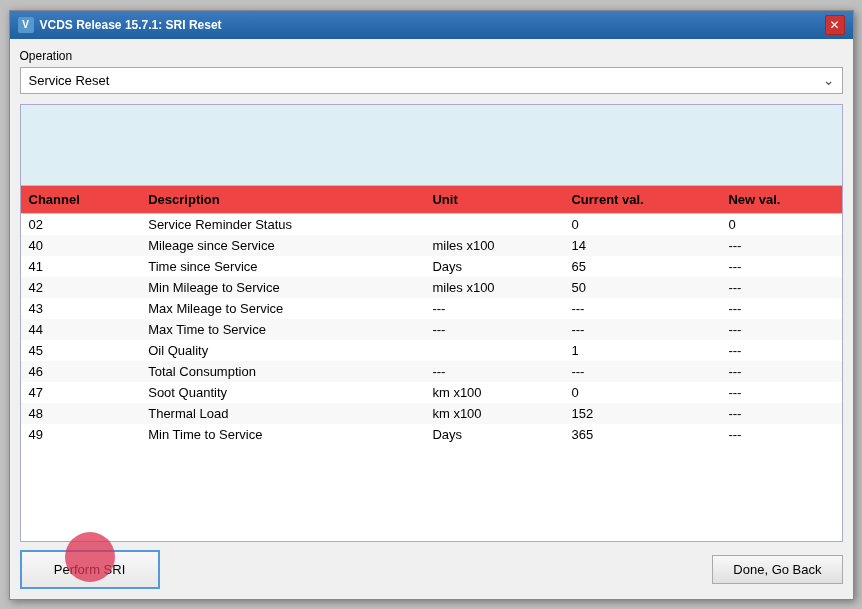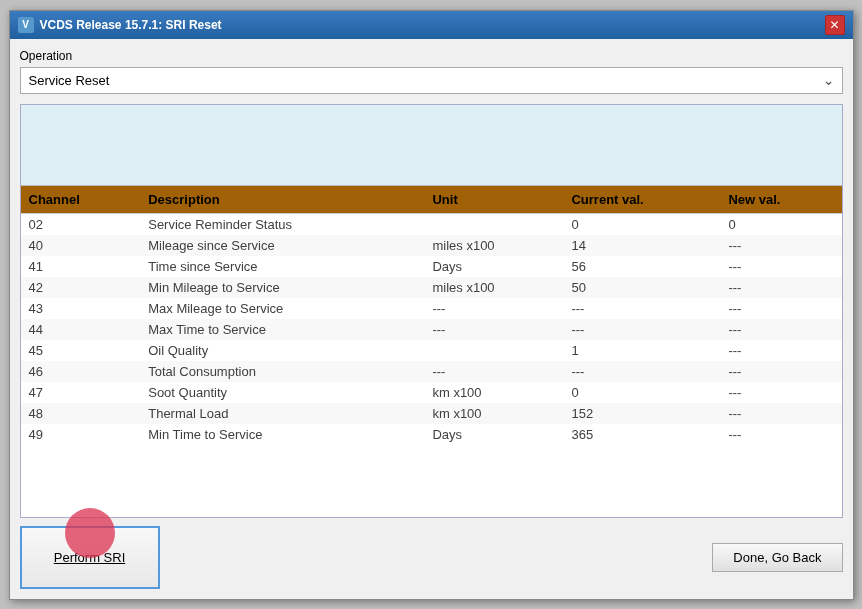--- a/index.html
+++ b/index.html
@@ -142,42 +142,42 @@
       border-top: 1px solid #bbb;
     }
 
     table {
       width: 100%;
       border-collapse: collapse;
       font-size: 13px;
     }
 
     thead tr {
-      background: #a16207;
+      background: #ef4444;
     }
 
     thead th {
       padding: 6px 8px;
       text-align: left;
       font-weight: bold;
       color: #000;
       border-bottom: 1px solid #ccc;
     }
 
     tbody tr {
       background: white;
     }
 
     tbody tr:nth-child(even) {
       background: #f8f8f8;
     }
 
     tbody td {
       padding: 3px 8px;
-      color: #404040;
+      color: #000000;
     }
 
     .footer-buttons {
       display: flex;
       justify-content: space-between;
       align-items: center;
       flex-shrink: 0;
     }
 
     .footer-btn {
@@ -191,30 +191,29 @@
     }
 
     .perform-btn-wrapper {
       position: relative;
       display: flex;
       align-items: center;
       justify-content: center;
     }
 
     .perform-btn {
-      padding: 22px 20px;
+      padding: 10px 20px;
       border: 2px solid #5599dd;
       background: linear-gradient(to bottom, #f8f8f8, #e8e8e8);
       font-size: 13px;
       cursor: pointer;
       min-width: 140px;
       text-align: center;
       position: relative;
       z-index: 2;
-      text-decoration: underline;
     }
 
     .cursor-circle {
       position: absolute;
       width: 50px;
       height: 50px;
       background: rgba(220, 50, 80, 0.75);
       border-radius: 50%;
       top: -18px;
       left: 50%;
@@ -273,21 +272,21 @@
       <td>40</td>
       <td>Mileage since Service</td>
       <td>miles x100</td>
       <td>14</td>
       <td>---</td>
     </tr>
               <tr>
       <td>41</td>
       <td>Time since Service</td>
       <td>Days</td>
-      <td>56</td>
+      <td>65</td>
       <td>---</td>
     </tr>
               <tr>
       <td>42</td>
       <td>Min Mileage to Service</td>
       <td>miles x100</td>
       <td>50</td>
       <td>---</td>
     </tr>
               <tr>

